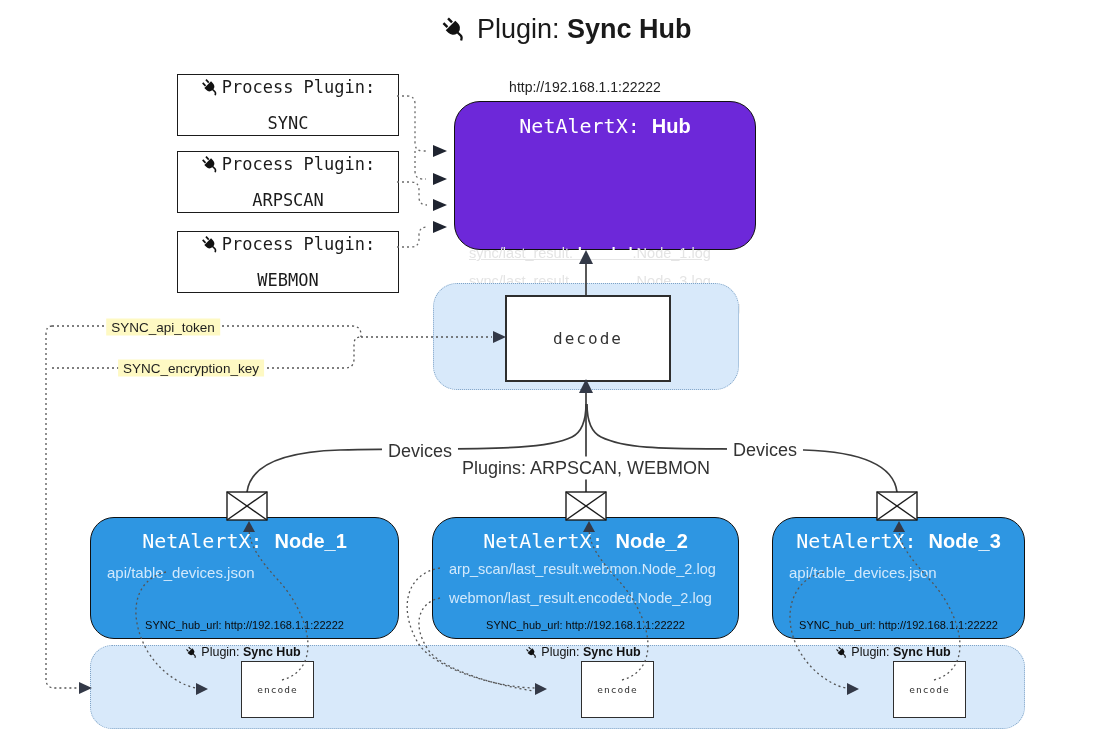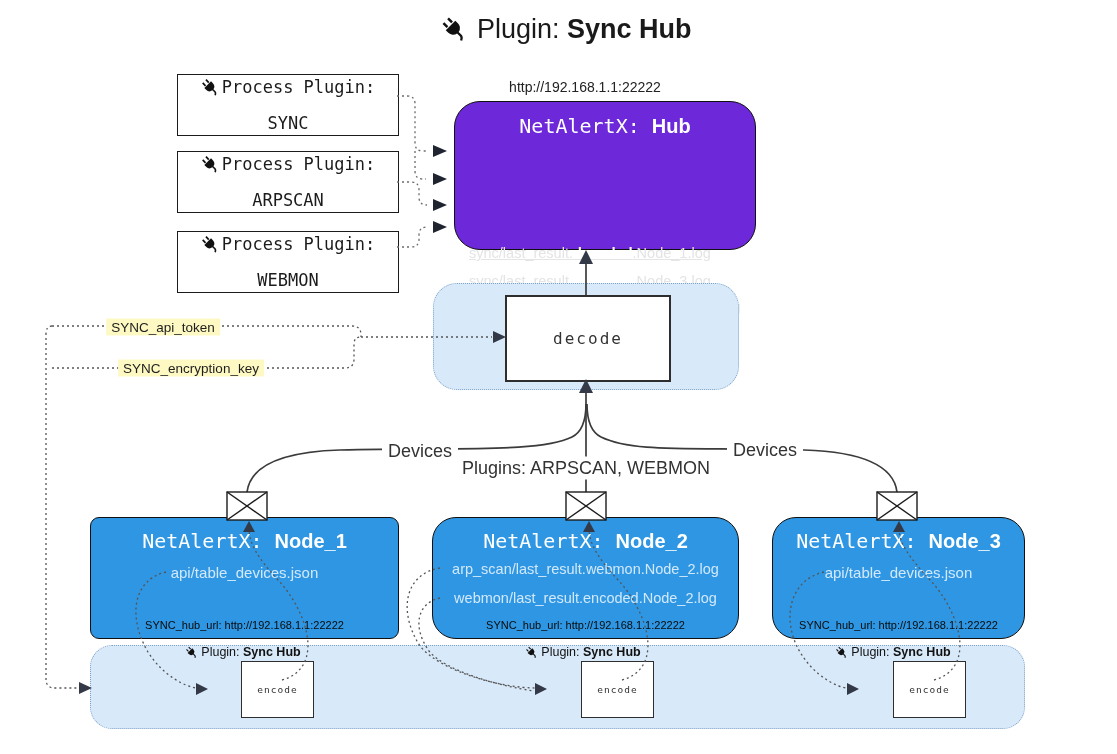--- a/index.html
+++ b/index.html
@@ -34,21 +34,21 @@
        z-index:3;display:flex;align-items:center;justify-content:center;
        font-family:"DejaVu Sans Mono","Liberation Mono",monospace;font-size:16px;letter-spacing:2px;color:#333;}
   
   .linelabel{background:#fef9c3;padding:1px 5px;font-size:13.5px;color:#1d1d1d;z-index:6;transform:translate(-50%,-50%);white-space:nowrap;}
   .edgelabel{background:#fff;padding:1px 6px;font-size:18px;color:#333;z-index:6;transform:translate(-50%,-50%);white-space:nowrap;}
   
   .node{top:517px;height:120px;background:#2e96e2;border:1.6px solid #101010;border-radius:24px;z-index:2;}
   .node .nt{position:absolute;left:0;top:11px;width:100%;text-align:center;color:#fff;
        font-family:"DejaVu Sans Mono","Liberation Mono",monospace;font-size:20px;white-space:nowrap;}
   .node .nt b{font-family:"Liberation Sans",sans-serif;font-weight:bold;}
-  .node .nl{position:absolute;left:0;width:100%;text-align:center;color:#d2e9fc;font-size:15px;white-space:nowrap;}
+  .node .nl{position:absolute;left:16px;width:100%;text-align:left;color:#d2e9fc;font-size:15px;white-space:nowrap;}
   .node .nu{position:absolute;left:0;bottom:7px;width:100%;text-align:center;color:#0a0a0a;font-size:11px;}
   
   .band{left:90px;top:645px;width:933px;height:82px;background:#d8e9fa;
         border:1.6px dotted #7fa3c6;border-radius:22px;z-index:1;}
   .enc-label{display:flex;align-items:center;gap:3px;z-index:6;transform:translate(-50%,0);
         font-size:12.5px;color:#111;white-space:nowrap;}
   .enc-label b{font-weight:bold;}
   .enc-box{top:661px;width:71px;height:55px;background:#fff;border:1.8px solid #2e2e2e;z-index:2;
         display:flex;align-items:center;justify-content:center;
         font-family:"DejaVu Sans Mono","Liberation Mono",monospace;font-size:9.5px;letter-spacing:1px;color:#333;margin-left:32px;}
@@ -193,21 +193,21 @@
 <div class="abs dec-wrap"></div>
 <div class="abs dec-box">decode</div>
 
 <div class="abs linelabel" style="left:163px;top:327px;">SYNC_api_token</div>
 <div class="abs linelabel" style="left:147px;top:368px;margin-left:44px;">SYNC_encryption_key</div>
 
 <div class="abs edgelabel" style="left:420px;top:451px;">Devices</div>
 <div class="abs edgelabel" style="left:586px;top:468px;">Plugins: ARPSCAN, WEBMON</div>
 <div class="abs edgelabel" style="left:765px;top:450px;">Devices</div>
 
-<div class="abs node" style="left:90px;width:307px;border-radius:9px;">
+<div class="abs node" style="left:90px;width:307px;">
   <div class="nt"><span>NetAlertX: </span><b>Node_1</b></div>
   <div class="nl" style="top:46px;">api/table_devices.json</div>
   <div class="nu">SYNC_hub_url: http://192.168.1.1:22222</div>
 </div>
 <div class="abs node" style="left:432px;width:305px;">
   <div class="nt"><span>NetAlertX: </span><b>Node_2</b></div>
   <div class="nl" style="top:43px;font-size:14.5px;">arp_scan/last_result.webmon.Node_2.log</div>
   <div class="nl" style="top:72px;font-size:14.5px;">webmon/last_result.encoded.Node_2.log</div>
   <div class="nu">SYNC_hub_url: http://192.168.1.1:22222</div>
 </div>

